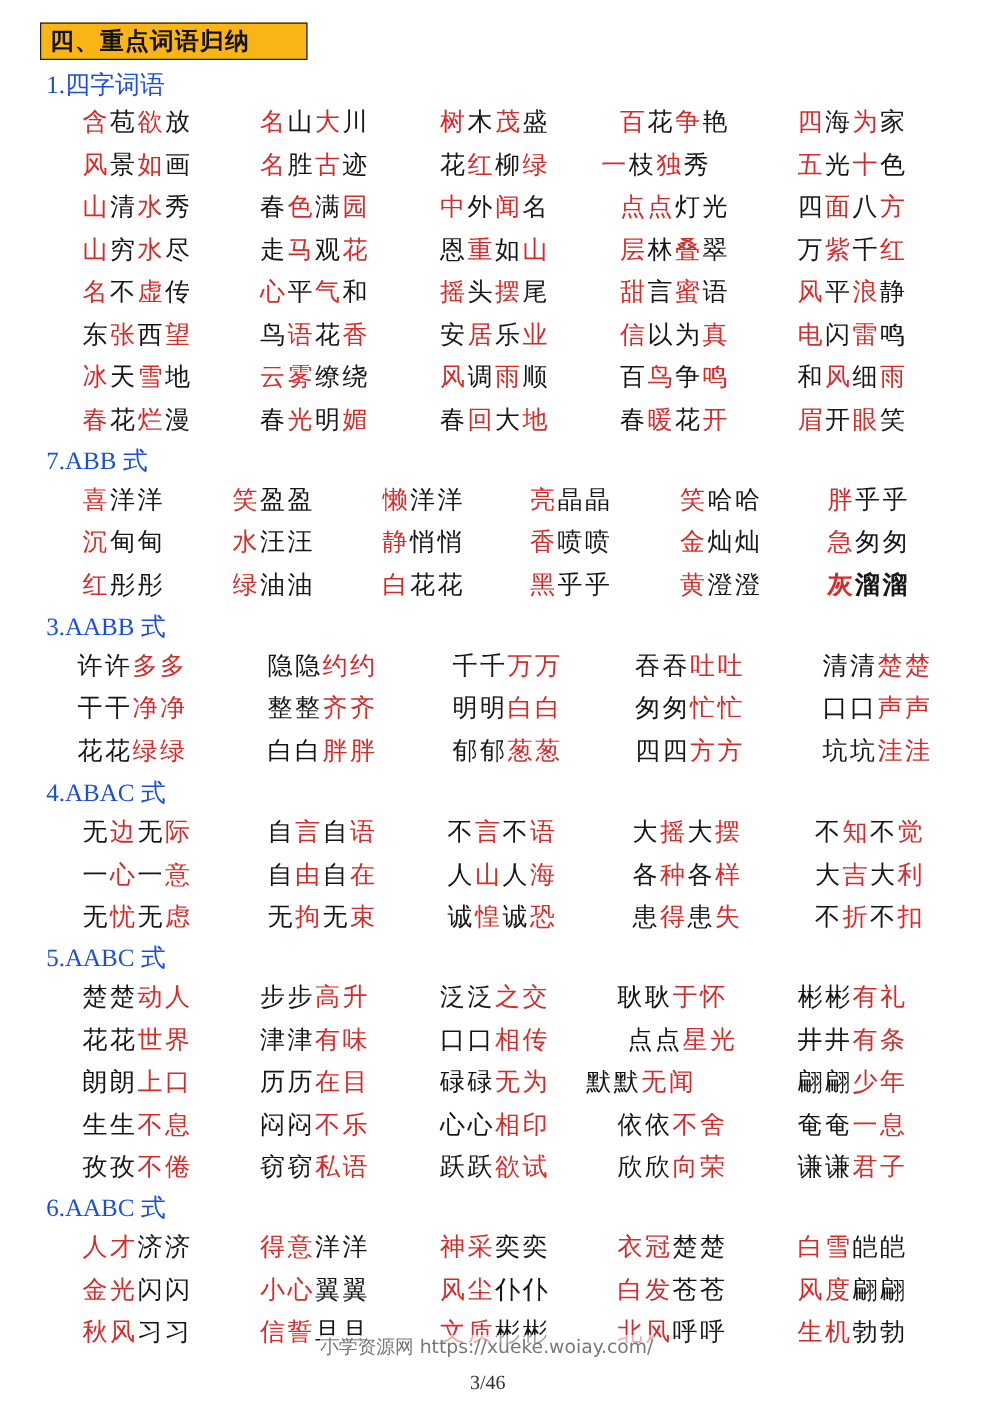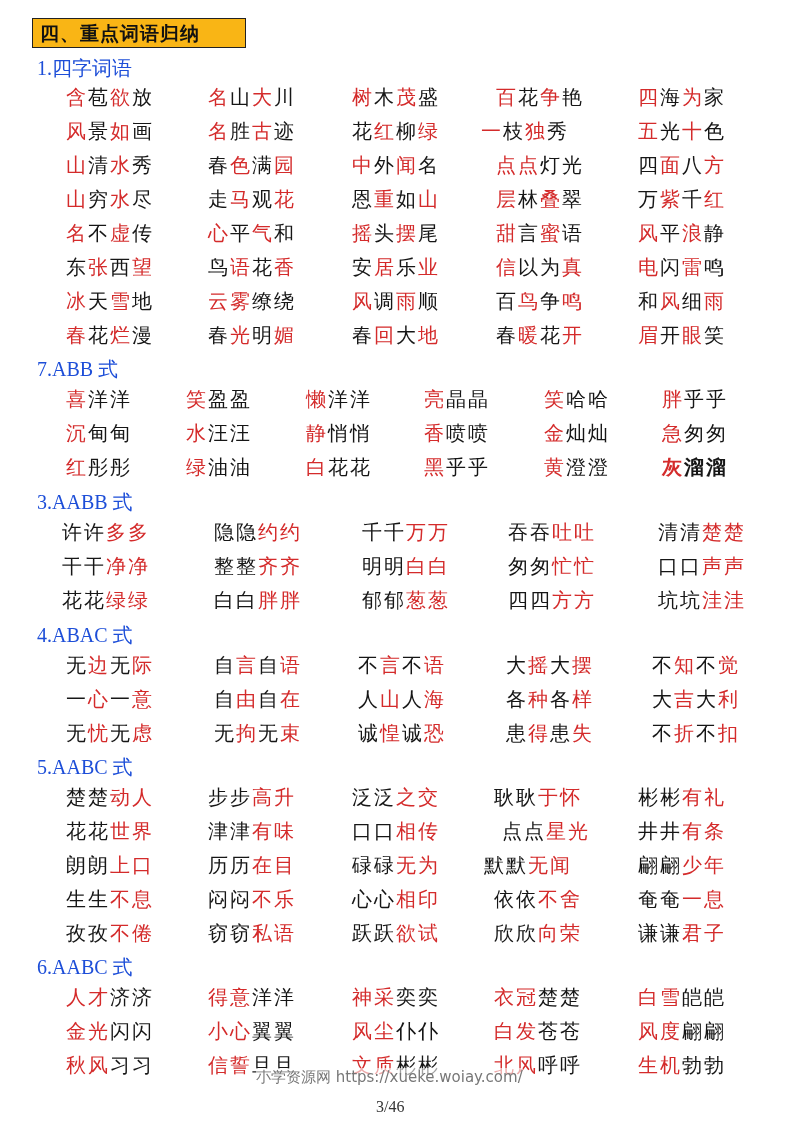--- a/index.html
+++ b/index.html
@@ -174,21 +174,21 @@
         <span class="word" style="left: 66px;"><span class="ch">花</span><span class="ch">花</span><span class="ch red">世</span><span class="ch red">界</span></span>
         <span class="word" style="left: 208px;"><span class="ch">津</span><span class="ch">津</span><span class="ch red">有</span><span class="ch red">味</span></span>
         <span class="word" style="left: 352px;"><span class="ch">口</span><span class="ch">口</span><span class="ch red">相</span><span class="ch red">传</span></span>
         <span class="word" style="left: 502px;"><span class="ch">点</span><span class="ch">点</span><span class="ch red">星</span><span class="ch red">光</span></span>
         <span class="word" style="left: 638px;"><span class="ch">井</span><span class="ch">井</span><span class="ch red">有</span><span class="ch red">条</span></span>
       </div>
       <div class="row">
         <span class="word" style="left: 66px;"><span class="ch">朗</span><span class="ch">朗</span><span class="ch red">上</span><span class="ch red">口</span></span>
         <span class="word" style="left: 208px;"><span class="ch">历</span><span class="ch">历</span><span class="ch red">在</span><span class="ch red">目</span></span>
         <span class="word" style="left: 352px;"><span class="ch">碌</span><span class="ch">碌</span><span class="ch red">无</span><span class="ch red">为</span></span>
-        <span class="word" style="left: 484px;"><span class="ch">默</span><span class="ch">默</span><span class="ch red">无</span><span class="ch red">闻</span></span>
+        <span class="word" style="left: 469px;"><span class="ch">默</span><span class="ch">默</span><span class="ch red">无</span><span class="ch red">闻</span></span>
         <span class="word" style="left: 638px;"><span class="ch">翩</span><span class="ch">翩</span><span class="ch red">少</span><span class="ch red">年</span></span>
       </div>
       <div class="row">
         <span class="word" style="left: 66px;"><span class="ch">生</span><span class="ch">生</span><span class="ch red">不</span><span class="ch red">息</span></span>
         <span class="word" style="left: 208px;"><span class="ch">闷</span><span class="ch">闷</span><span class="ch red">不</span><span class="ch red">乐</span></span>
         <span class="word" style="left: 352px;"><span class="ch">心</span><span class="ch">心</span><span class="ch red">相</span><span class="ch red">印</span></span>
         <span class="word" style="left: 494px;"><span class="ch">依</span><span class="ch">依</span><span class="ch red">不</span><span class="ch red">舍</span></span>
         <span class="word" style="left: 638px;"><span class="ch">奄</span><span class="ch">奄</span><span class="ch red">一</span><span class="ch red">息</span></span>
       </div>
       <div class="row">

